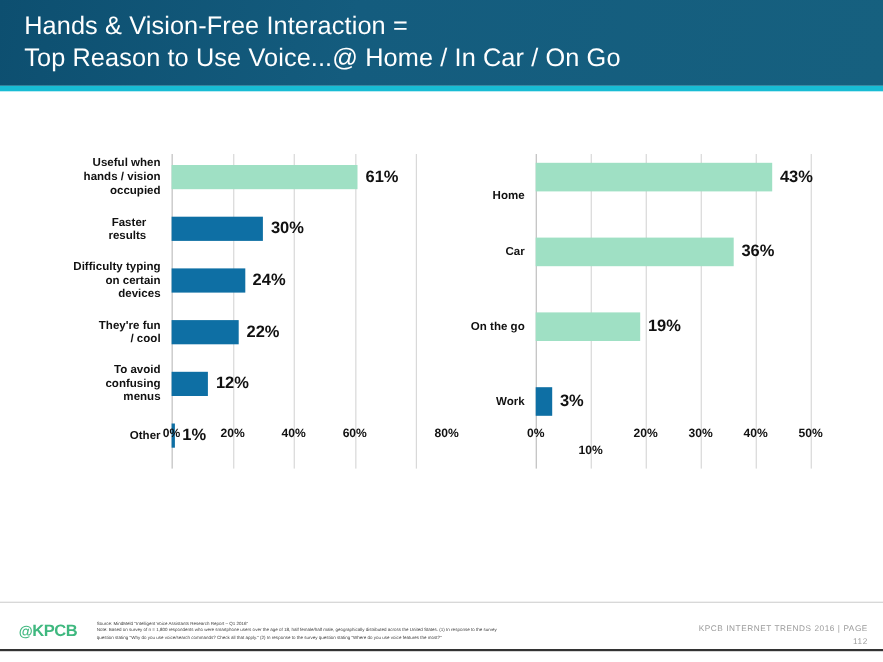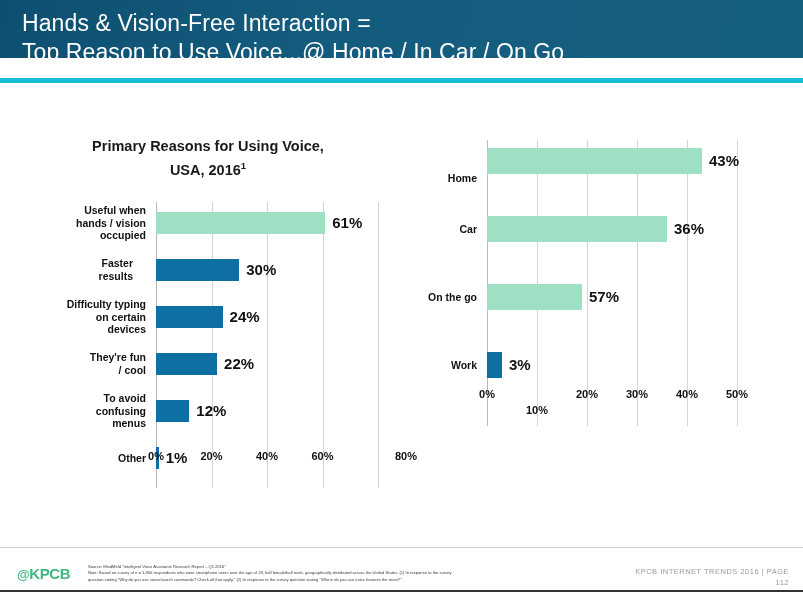--- a/index.html
+++ b/index.html
@@ -6,21 +6,21 @@
   body {
     width:803px; height:602px;
     background:#ffffff;
     font-family:"Liberation Sans", sans-serif;
     overflow:hidden;
     position:relative;
   }
 
   
   .header {
-    position:absolute; left:0; top:0; width:803px; height:58px;
+    position:absolute; left:0; top:0; width:803px; height:78px;
     background:#14597a;
     background:linear-gradient(100deg,#0d4f70 0%,#145c7e 40%,#16607f 100%);
   }
   .header-title {
     position:absolute; left:22px; top:9px;
     color:#ffffff;
     font-size:23px;
     font-weight:400;
     line-height:29px;
     letter-spacing:0.1px;
@@ -123,24 +123,20 @@
 </head>
 <body>
 
 <div class="header">
   <div class="header-title">Hands &amp; Vision-Free Interaction =
 Top Reason to Use Voice...@ Home / In Car / On Go</div>
 </div>
 <div class="header-rule"></div>
 
 <div class="panel panel-left">
-  <div class="chart-title">
-    <span>Primary Reasons for Using Voice,
-USA, 2016</span><sup>1</sup>
-  </div>
   <div class="plot plot-left" id="plot-left">
     <div class="gridlayer" id="grid-left">
         <div class="gridline axis0" style="left: 148px;"></div>
         <div class="gridline" style="left: 203.5px;"></div>
         <div class="gridline" style="left: 259px;"></div>
         <div class="gridline" style="left: 314.5px;"></div>
         <div class="gridline" style="left: 370px;"></div>
       </div>
     <div id="bars-left">
         <div class="bar-row">
@@ -209,21 +205,21 @@
           <div class="bar-value" style="left: 305px; top: 12px;">43%</div>
         </div>
         <div class="bar-row">
           <div class="bar-label" style="right: 319px; width: 72px; top: 82.75px;">Car</div>
           <div class="bar" style="left: 83px; width: 180px; top: 76px; height: 26px; background: rgb(159, 224, 196);"></div>
           <div class="bar-value" style="left: 270px; top: 80px;">36%</div>
         </div>
         <div class="bar-row">
           <div class="bar-label" style="right: 319px; width: 72px; top: 150.75px;">On the go</div>
           <div class="bar" style="left: 83px; width: 95px; top: 144px; height: 26px; background: rgb(159, 224, 196);"></div>
-          <div class="bar-value" style="left: 185px; top: 148px;">57%</div>
+          <div class="bar-value" style="left: 185px; top: 148px;">19%</div>
         </div>
         <div class="bar-row">
           <div class="bar-label" style="right: 319px; width: 72px; top: 218.75px;">Work</div>
           <div class="bar" style="left: 83px; width: 15px; top: 212px; height: 26px; background: rgb(14, 111, 164);"></div>
           <div class="bar-value" style="left: 105px; top: 216px;">3%</div>
         </div>
       </div>
     <div id="ticks-right">
         <div class="tick" style="left: 83px; top: 248px;">0%</div>
         <div class="tick" style="left: 133px; top: 264px;">10%</div>

